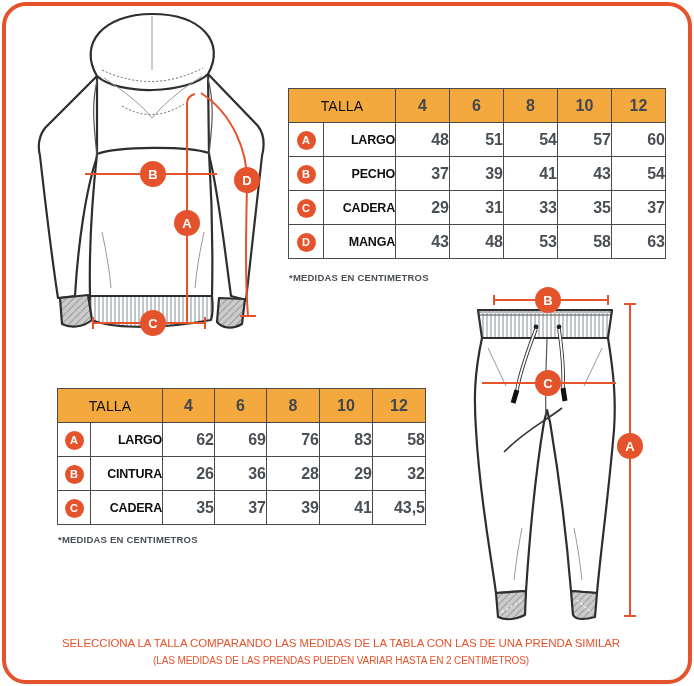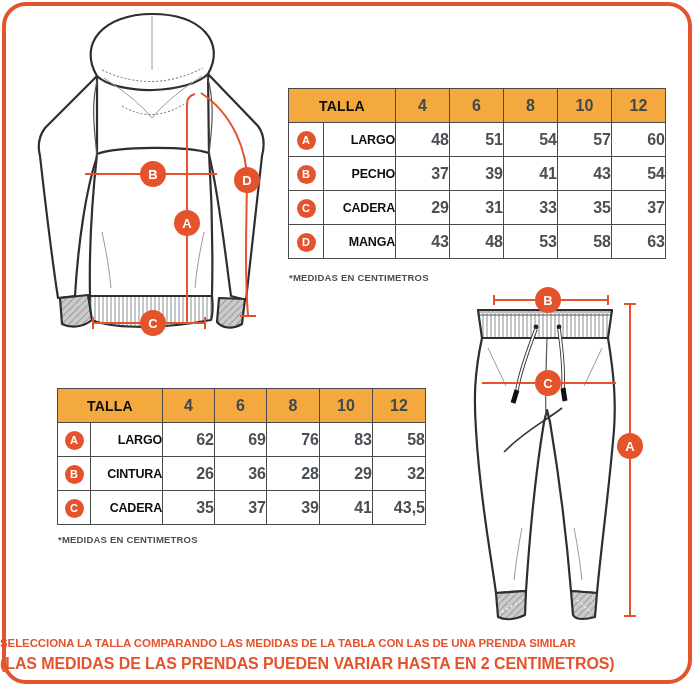--- a/index.html
+++ b/index.html
@@ -14,21 +14,21 @@
     border-radius:24px;
     pointer-events:none;
   }
   svg text { font-family:"Liberation Sans", sans-serif; }
 
   
   table.sizing { position:absolute; border-collapse:collapse; table-layout:fixed; background:#fff; }
   #hoodie-table { left:288px; top:88px; width:377px; }
   #pants-table  { left:57px;  top:388px; width:368px; }
   table.sizing th, table.sizing td { border:1.5px solid #4a4a4a; padding:0; height:33px; overflow:hidden; }
-  th.talla { background:var(--table_header,#F4A93E); font-size:14px; font-weight:bold; color:#0e0e0e; text-align:center; letter-spacing:0.2px; }
+  th.talla { background:var(--table_header,#F4A93E); font-size:14px; font-weight:normal; color:#0e0e0e; text-align:center; letter-spacing:0.2px; }
   th.size  { background:var(--table_header,#F4A93E); font-size:16px; font-weight:bold; color:#42474D; text-align:center; }
   td.badge-cell { text-align:center; vertical-align:middle; }
   td.label-cell { font-size:12.5px; font-weight:bold; color:#0e0e0e; padding-left:7px; letter-spacing:-0.2px; text-align:right; }
   td.val { text-align:right; font-size:16px; font-weight:bold; color:var(--value_text,#4A4F55); }
   .badge {
     display:inline-flex; width:19px; height:19px; border-radius:50%;
     background:var(--accent,#E5532C); color:#fff; font-size:11px; font-weight:bold;
     align-items:center; justify-content:center; line-height:19px;
   }
   .footnote {
@@ -42,23 +42,23 @@
   #pants-svg  { position:absolute; left:438px; top:280px; }
   .outline { fill:#ffffff; stroke:#2e2e2e; stroke-width:2.2; stroke-linejoin:round; }
   .seam    { fill:none; stroke:#555; stroke-width:1.2; }
   .lightseam { fill:none; stroke:#9a9a9a; stroke-width:1; }
   .stitch  { fill:none; stroke:#666; stroke-width:1; stroke-dasharray:2,2; }
   .meas    { fill:none; stroke:var(--accent,#E5532C); stroke-width:2; }
   .meas-dot{ fill:var(--accent,#E5532C); }
   .badge-txt { fill:#fff; font-size:13px; font-weight:bold; text-anchor:middle; }
 
   
-  .footer { position:absolute; left:0; right:12px; text-align:left; color:var(--accent,#E5532C); font-weight:bold; }
+  .footer { position:absolute; left:0; right:12px; text-align:center; color:var(--accent,#E5532C); font-weight:normal; }
   #footer-line1 { top:637px; font-size:11.5px; letter-spacing:-0.1px; }
-  #footer-line2 { top:655px; font-size:16px; letter-spacing:-0.1px; }
+  #footer-line2 { top:655px; font-size:10px; letter-spacing:-0.1px; }
 </style>
 </head>
 <body>
 
 <div class="frame"></div>
 
 <svg id="hoodie-svg" width="280" height="345" viewBox="0 0 280 345">
   <defs>
     <pattern id="ribH" width="4" height="8" patternUnits="userSpaceOnUse">
       <rect width="4" height="8" fill="#ffffff"></rect>

